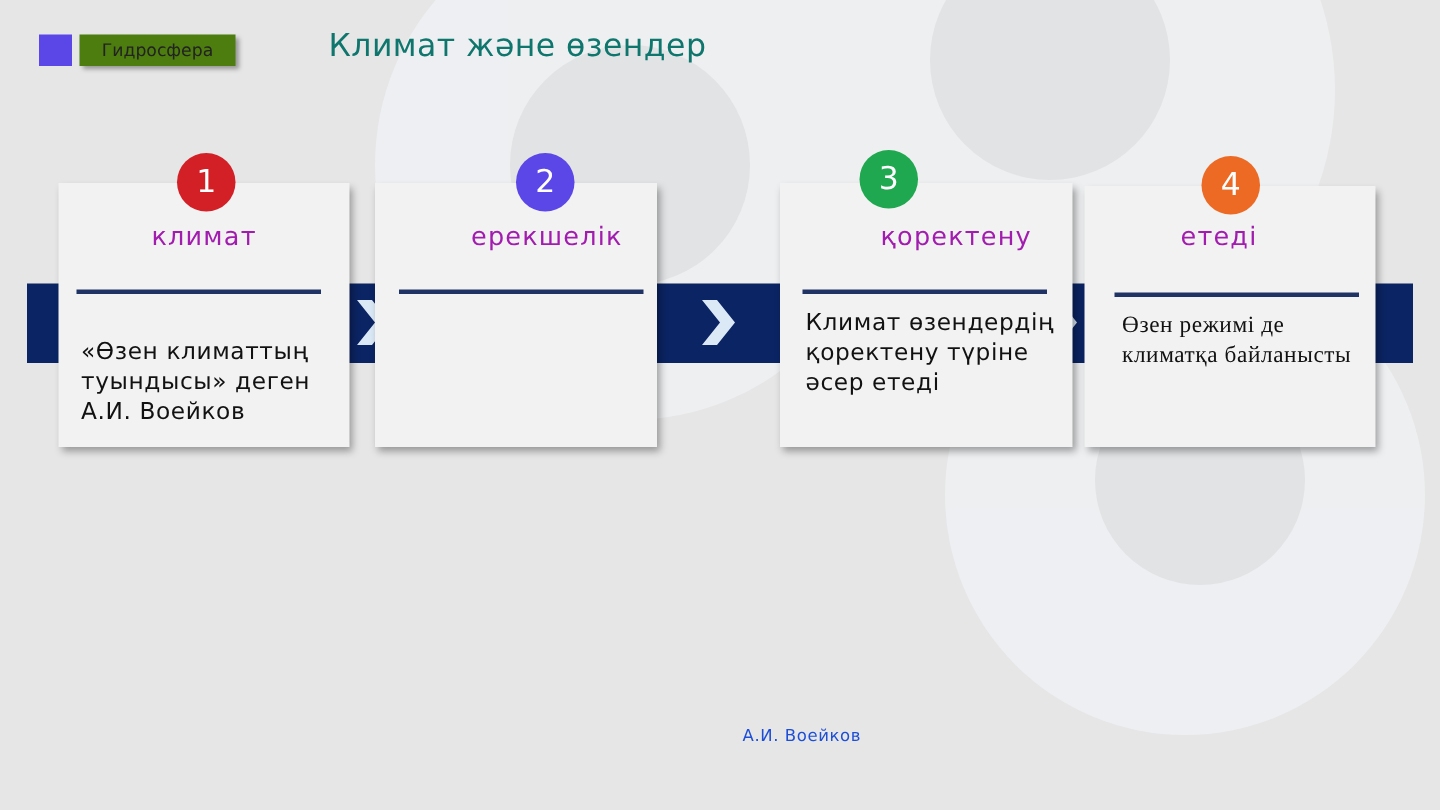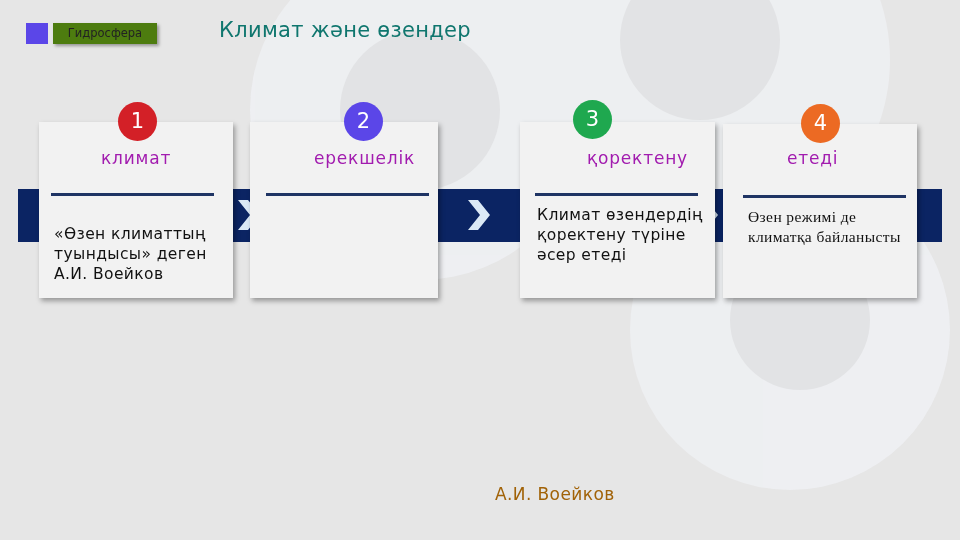--- a/index.html
+++ b/index.html
@@ -23,21 +23,21 @@
     position:absolute; background:#f2f2f2;
     box-shadow:2px 3px 5px rgba(0,0,0,0.35);
   }
   .card-head { position:absolute; font-size:17px; color:#a21caf; letter-spacing:0.8px; }
   .card-rule { position:absolute; height:3px; background:#1f3464; }
   .card-body { position:absolute; font-size:15.5px; line-height:20px; color:#111; letter-spacing:0.4px; }
   .badge {
     position:absolute; width:39px; height:39px; border-radius:50%;
     color:#fff; font-size:21px; line-height:39px; text-align:center;
   }
-  .footer { position:absolute; left:495px; top:484px; font-size:17px; color:#a16207; letter-spacing:0.4px; }
+  .footer { position:absolute; left:495px; top:484px; font-size:11px; color:#1d4ed8; letter-spacing:0.4px; }
 </style>
 </head>
 <body>
 
 <svg class="gears" viewBox="0 0 960 540">
   <g fill="#eef0f3" opacity="0.9">
     <circle cx="700" cy="60" r="190"></circle>
     <circle cx="420" cy="110" r="170"></circle>
     <circle cx="790" cy="330" r="160"></circle>
   </g>

